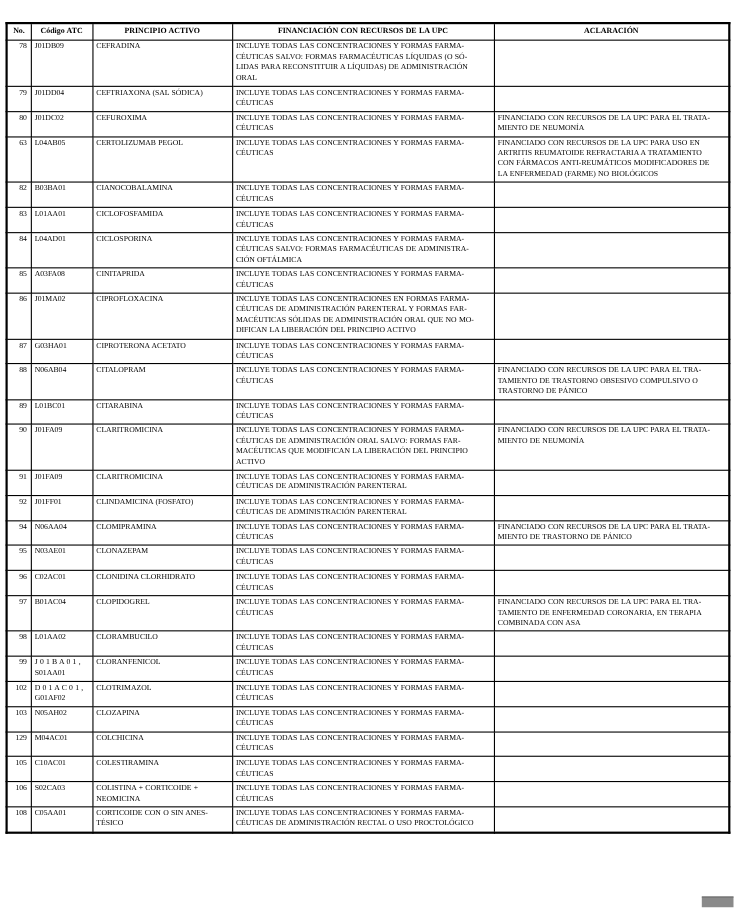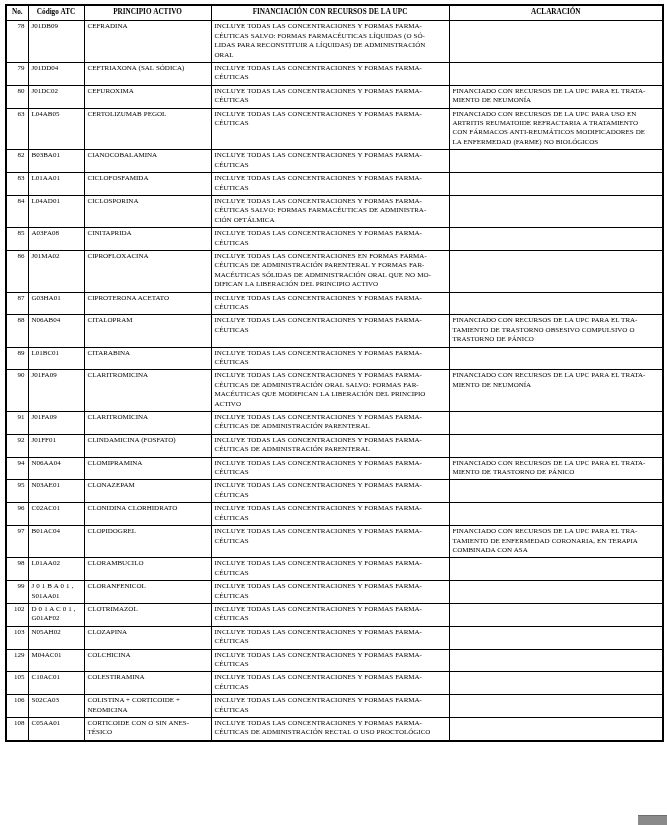--- a/index.html
+++ b/index.html
@@ -10,21 +10,21 @@
     height: 825px;
     overflow: hidden;
     font-family: "Liberation Serif", "DejaVu Serif", serif;
     color: #000000;
   }
   .page {
     position: relative;
     width: 667px;
     height: 703px;
     box-sizing: border-box;
-    padding: 4px 5px 2px 5px;
+    padding: 20px 5px 2px 5px;
   }
   table.med-table {
     border-collapse: collapse;
     table-layout: fixed;
     width: 657px;
     border: 2px solid #000;
   }
   .med-table th, .med-table td {
     border: 1px solid #000;
     vertical-align: top;

